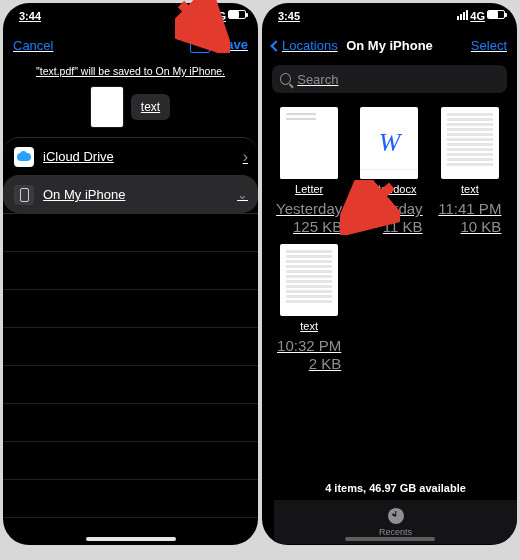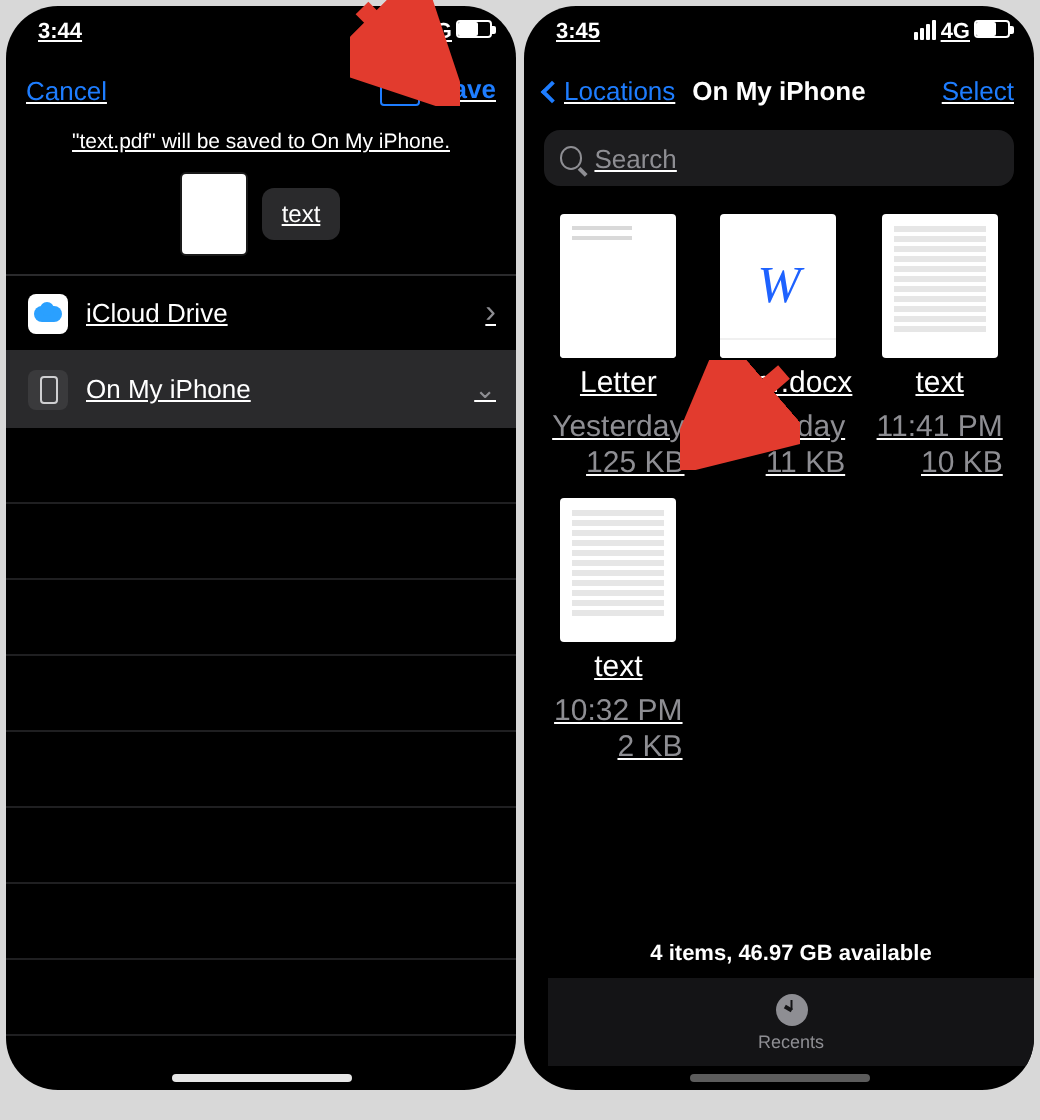--- a/index.html
+++ b/index.html
@@ -28,21 +28,21 @@
 
   .hint { font-size: 10.5px; color:#fff; text-align:center; padding: 4px 0; }
 
   
   .filechip { display:flex; justify-content:center; margin: 6px 0 10px 0; }
   .filechip .wrap { display:flex; align-items:center; gap:8px; }
   .thumb-sm { width:32px; height:40px; background:#fff; border-radius:2px; box-shadow:0 0 0 1px rgba(255,255,255,0.1); }
   .chipname { background:#2a2a2c; color:#fff; font-size:12px; padding:6px 10px; border-radius:6px; }
 
   
-  .row { height:38px; display:flex; align-items:center; padding:0 10px; gap:8px; font-size:13px; color:#fff; border-top:0.5px solid #2a2a2c; }
+  .row { height:38px; display:flex; align-items:center; padding:0 10px; gap:8px; font-size:13px; color:#fff; border-top:0.5px solid #2a2a2c;border-radius:16px; }
   .row.sel { background:#2a2a2c; }
   .row .ic { width:22px; height:22px; display:flex; align-items:center; justify-content:center; }
   .row .spacer { flex:1; }
   .chev-r { color:#8e8e93; font-size:16px; }
   .chev-d { color:#8e8e93; font-size:13px; }
 
   
   .cloud { width:20px; height:20px; background:#fff; border-radius:4px; position:relative; display:flex; align-items:center; justify-content:center; }
   .cloud::before { content:""; width:14px; height:8px; background:#2aa0ff; border-radius:6px; position:absolute; }
   .cloud::after { content:""; width:7px; height:7px; background:#2aa0ff; border-radius:50%; position:absolute; top:4px; left:6px; }
@@ -60,25 +60,25 @@
 
   
   .grid { padding: 6px 10px 0 10px; display:grid; grid-template-columns: repeat(3, 1fr); gap: 8px 6px; }
   .file { display:flex; flex-direction:column; align-items:center; gap:4px; }
   .thumb { width:58px; height:72px; background:#fff; border-radius:2px; position:relative; overflow:hidden; }
   .thumb.doc::before { content:""; position:absolute; inset:6px 6px auto 6px; height:3px; background:#e6e6e6; box-shadow:0 5px 0 #e6e6e6,0 10px 0 #e6e6e6,0 15px 0 #e6e6e6,0 20px 0 #e6e6e6,0 25px 0 #e6e6e6,0 30px 0 #e6e6e6,0 35px 0 #e6e6e6,0 40px 0 #e6e6e6,0 45px 0 #e6e6e6,0 50px 0 #e6e6e6; }
   .thumb.letter::before { content:""; position:absolute; top:6px; left:6px; right:22px; height:2px; background:#d9d9d9; box-shadow:0 5px 0 #d9d9d9; }
   .thumb .w { position:absolute; inset:0; display:flex; align-items:center; justify-content:center; font-size:26px; font-style:italic; font-family: Georgia, serif; color:#1e62ff; }
   .thumb .bar { position:absolute; bottom:0; left:0; right:0; height:10px; background:#fff; border-top:1px solid #f0f0f0; }
   .thumb.letter .block{position:absolute;left:0;right:0;bottom:0;height:14px;background:#fff;}
-  .fname { color:#fff; font-size:15px; text-align:center; line-height:1.2; min-height:12px; }
+  .fname { color:#fff; font-size:11px; text-align:center; line-height:1.2; min-height:12px; }
   .fmeta { color:#8e8e93; font-size:15px; text-align:right; line-height:1.2; }
 
   
-  .footer { position:absolute; left:0; right:0; bottom:12px;margin-left:12px; }
+  .footer { position:absolute; left:0; right:0; bottom:1px;margin-left:12px; }
   .avail { text-align:center; color:#fff; font-size:11px; font-weight:600; padding:6px 0; }
   .tabbar { height:44px; background:#141416; display:flex;gap:28px; }
   .tabbtn { flex:1; display:flex; flex-direction:column; align-items:center; justify-content:center; gap:2px; font-size:9px; color:#8e8e93; }
   .tabbtn.active { color:#1e7dff; }
   .tabbtn .ic { width:20px; height:18px; display:flex; align-items:center; justify-content:center; }
   .clock { width:16px;height:16px;border-radius:50%;background:#8e8e93;position:relative; }
   .clock::before{content:"";position:absolute;left:50%;top:50%;width:1.5px;height:5px;background:#141416;transform-origin:bottom;transform:translate(-50%,-100%);}
   .clock::after{content:"";position:absolute;left:50%;top:50%;width:1.5px;height:4px;background:#141416;transform-origin:top;transform:translate(-50%,0) rotate(120deg);}
   .foldfill{width:18px;height:14px;background:#1e7dff;border-radius:2px;position:relative;}
   .foldfill::before{content:"";position:absolute;top:-3px;left:0;width:8px;height:4px;background:#1e7dff;border-radius:2px 2px 0 0;}

